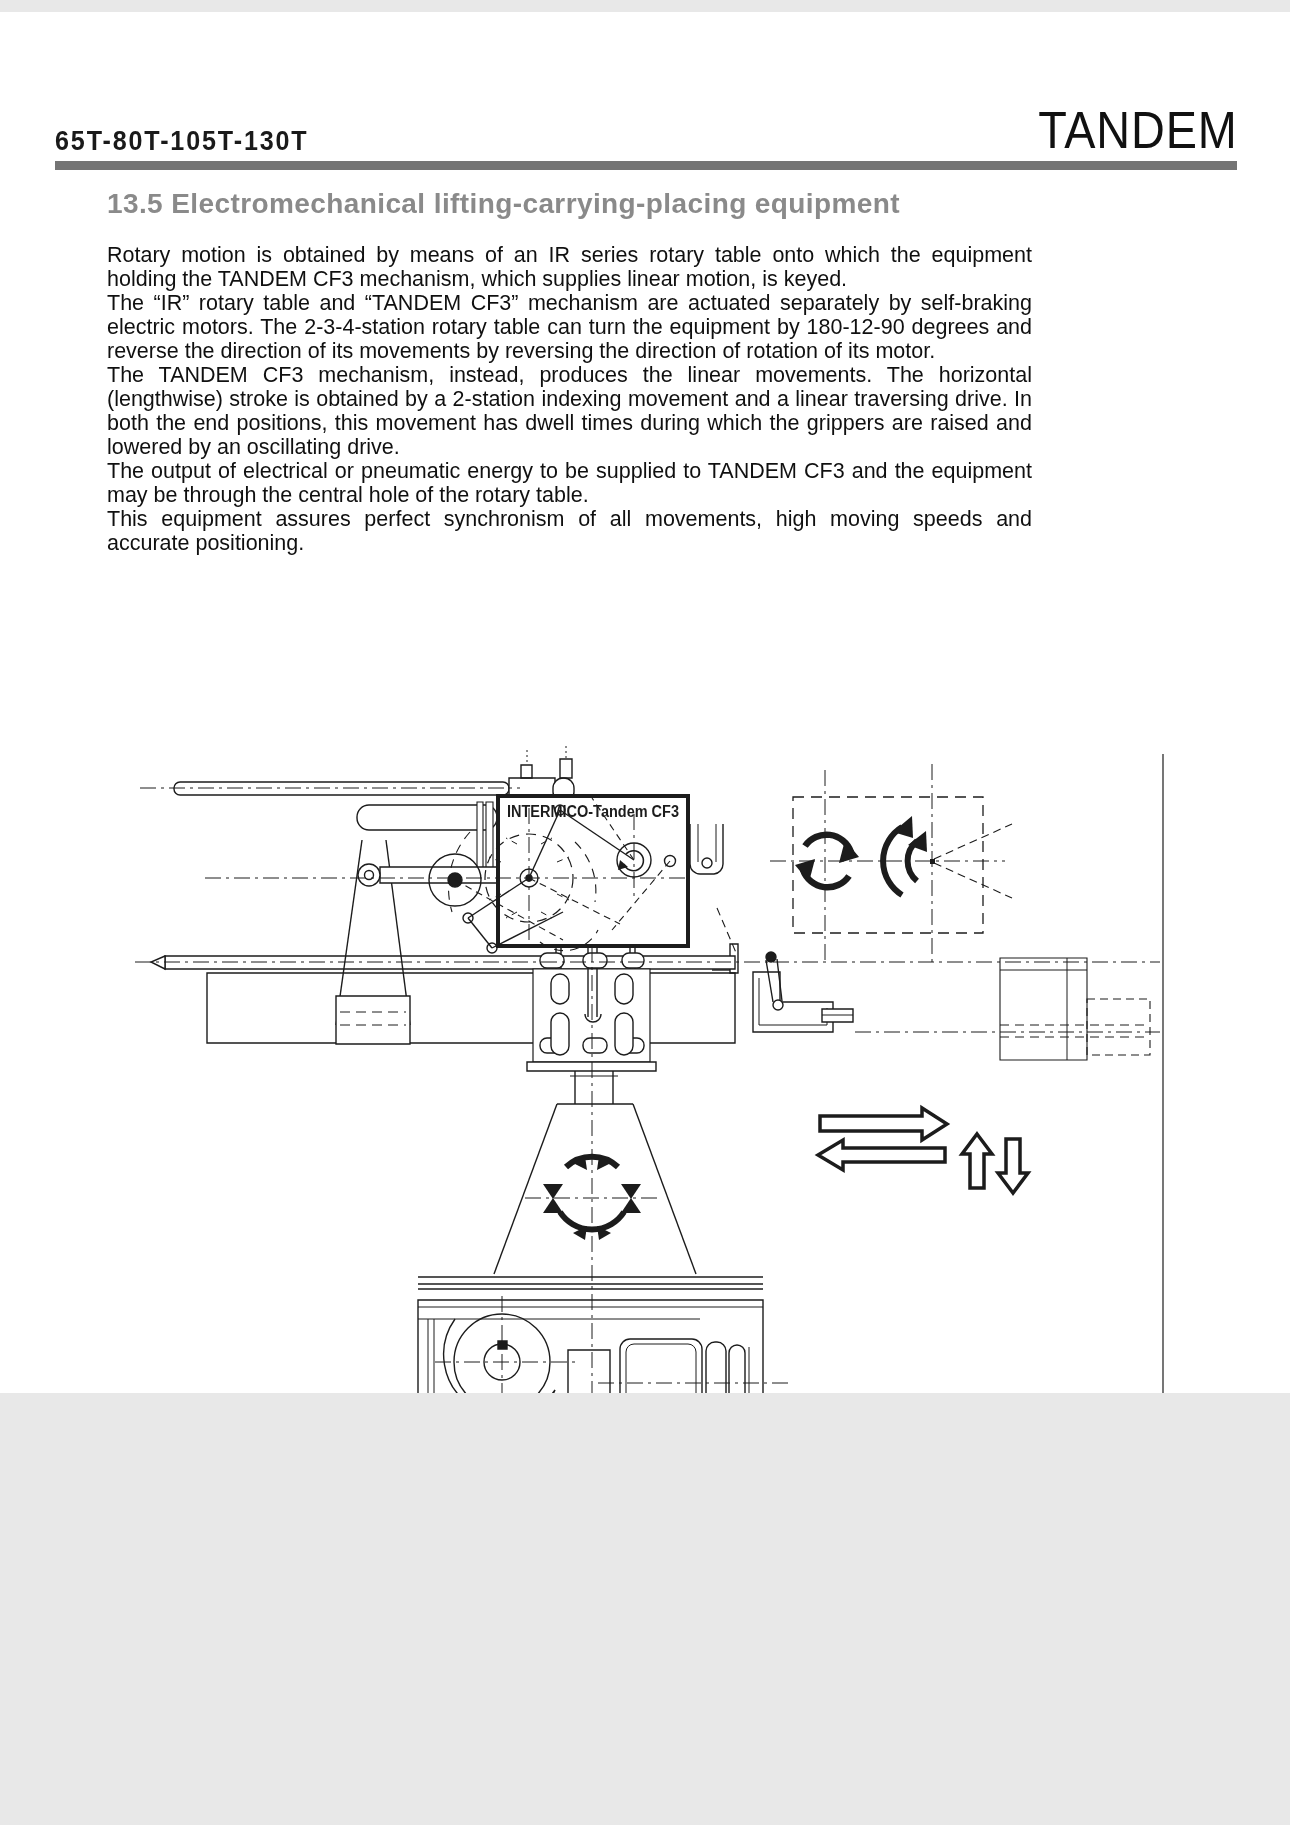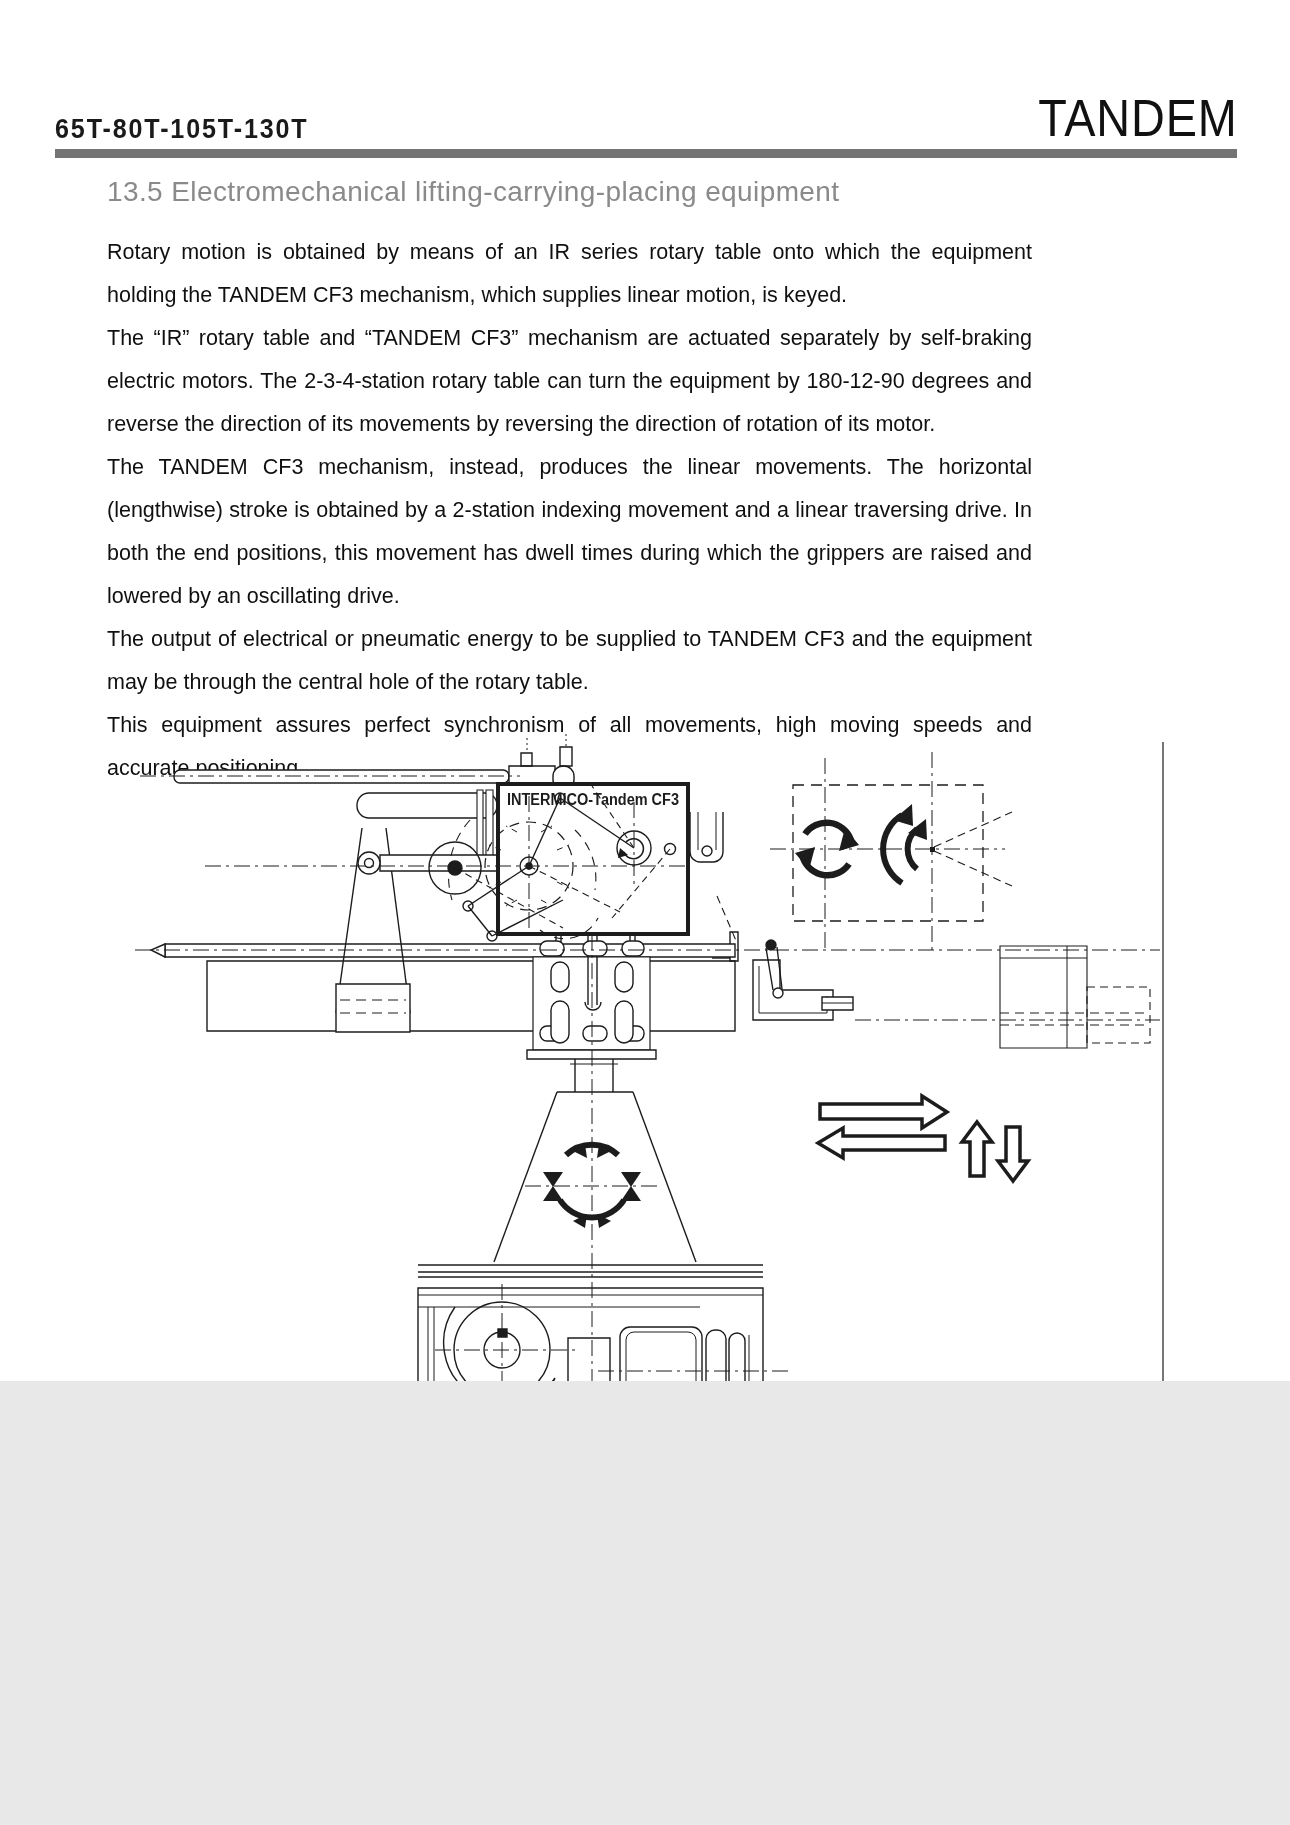--- a/index.html
+++ b/index.html
@@ -1,44 +1,44 @@
 <!DOCTYPE html>
 <html style="--ink: #1c1c1c; --heading: #8a8a8a; --rule: #747474; --paper: #ffffff;"><head>
 <meta charset="utf-8">
 <style>
   :root{
     --ink:#1c1c1c; --heading:#8a8a8a; --rule:#747474; --paper:#ffffff;
   }
   html,body{margin:0;padding:0;background:#e8e8e8;}
   .page{
     position:relative; width:1290px; height:1381px; background:var(--paper);
-    margin:0 auto; overflow:hidden;
+    margin:12px auto; overflow:hidden;
     font-family:"Liberation Sans", sans-serif; color:var(--ink);
   }
   
   .model-range{
     position:absolute; left:55px; top:114px; font-size:27px; font-weight:600;
     letter-spacing:2px; transform:scaleX(.93); transform-origin:left center; color:#1a1a1a;
   }
   .brand{
     position:absolute; right:52px; top:88px; font-size:52px; font-weight:500;
     letter-spacing:1px; transform:scaleX(.9); transform-origin:right center; color:#111;
   }
   .header-rule{
     position:absolute; left:55px; top:149px; width:1182px; height:9px; background:var(--rule);
   }
   
   .section-heading{
     position:absolute; left:107px; top:176px; width:980px;
-    font-size:28px; font-weight:400; letter-spacing:.4px; color:var(--heading);
+    font-size:28px; font-weight:700; letter-spacing:.4px; color:var(--heading);
   }
   
   .body-text{
     position:absolute; left:107px; top:231px; width:925px;
-    font-size:21.5px; line-height:43px; text-align:justify; color:#101010;
+    font-size:21.5px; line-height:24px; text-align:justify; color:#101010;
   }
   .body-text p{margin:0; padding:0;}
   
   .figure-svg{position:absolute; left:0; top:628px; color:var(--ink);}
   .figure-svg *{vector-effect:non-scaling-stroke;}
   .fig-caption{
     position:absolute; left:199px; top:1441px; font-size:22px; color:#161616;text-align:right;
   }
   
   .footer-bar{

